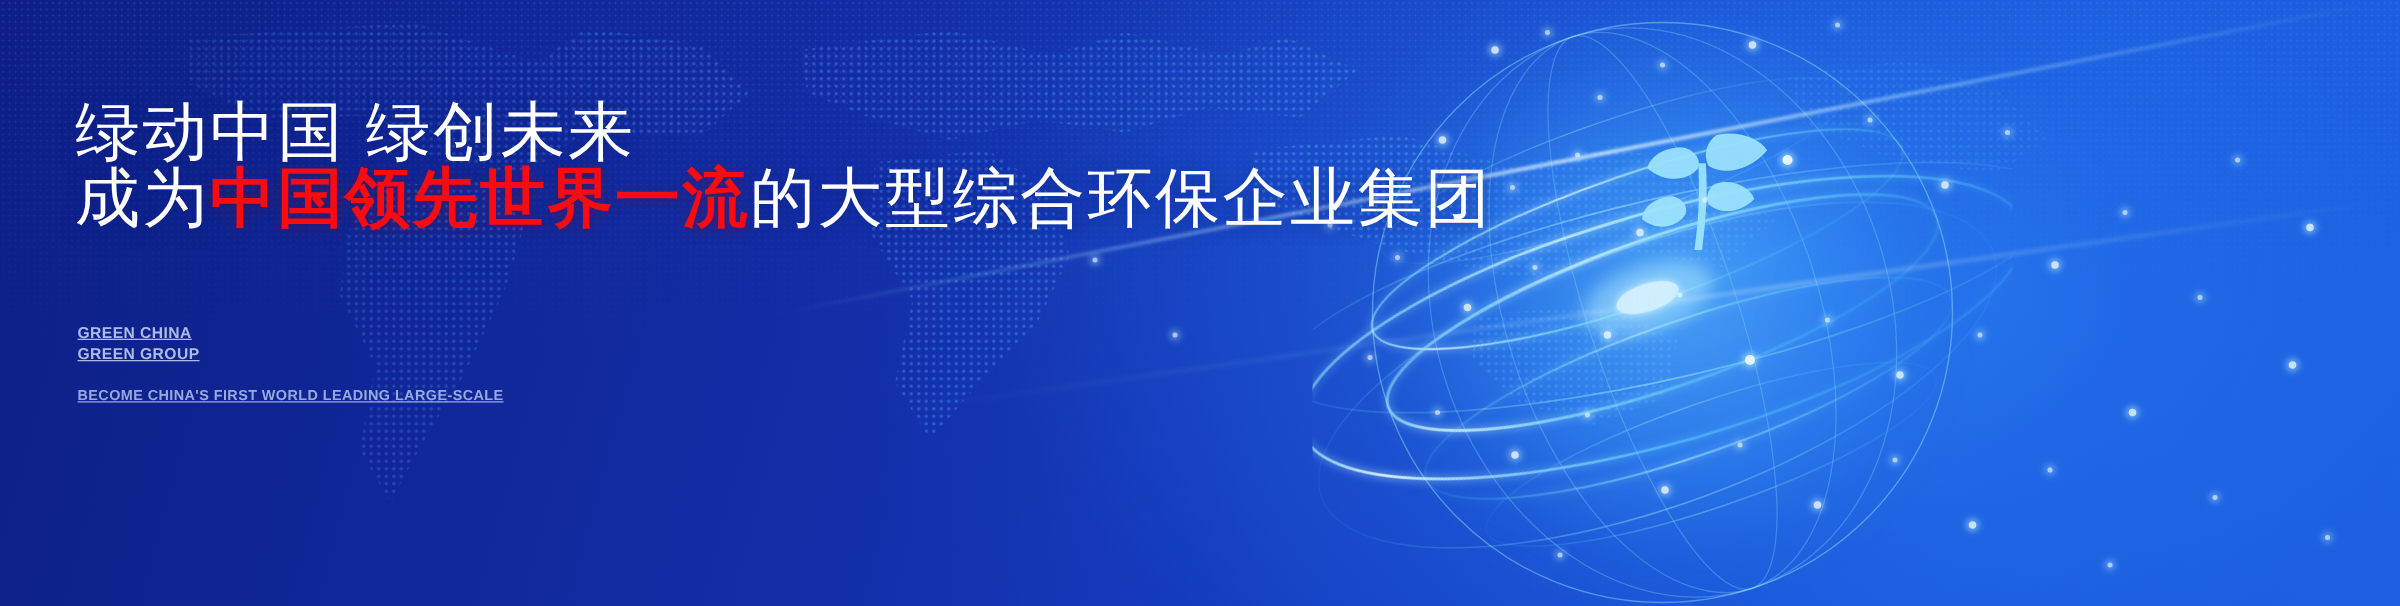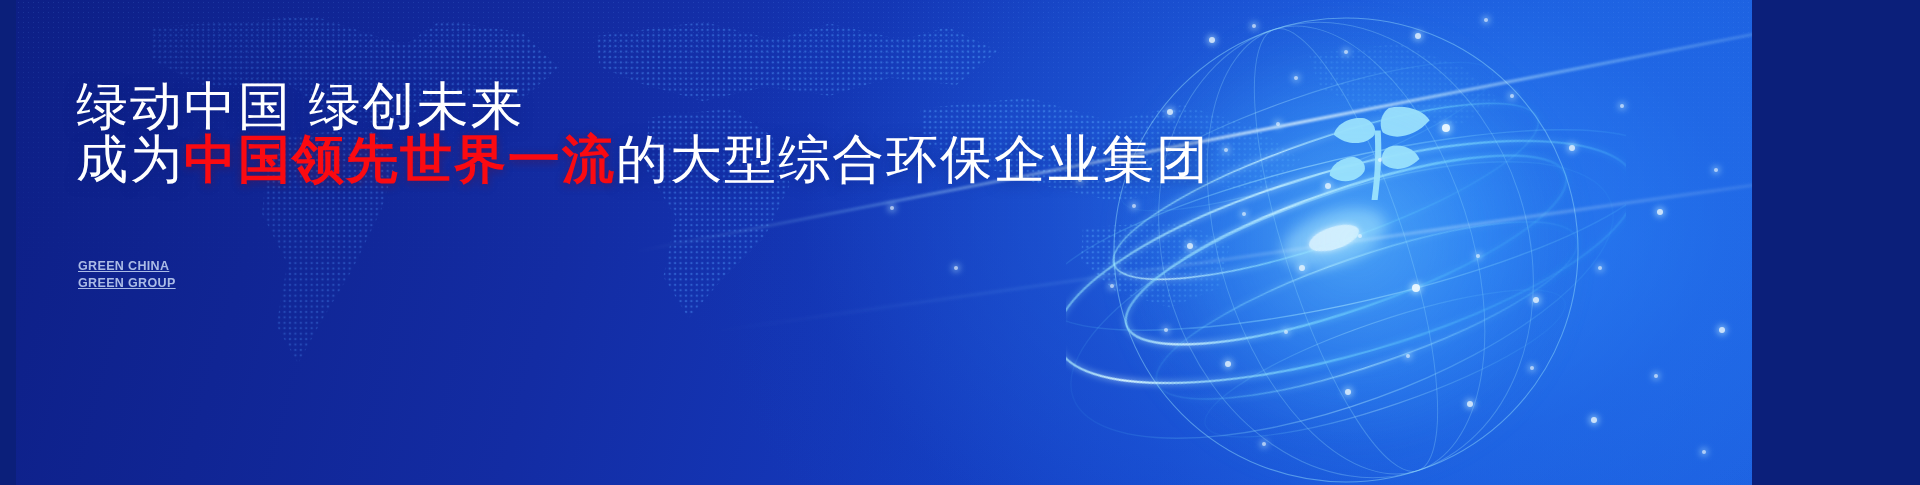--- a/index.html
+++ b/index.html
@@ -6,33 +6,32 @@
   * { margin:0; padding:0; box-sizing:border-box; }
   html, body {
     width:1920px; height:485px;
     overflow:hidden;
     background:#0b1f7a;
     font-family:"Liberation Sans", sans-serif;
   }
 
   #banner {
     position:relative;
-    width:1736px; height:485px;
+    width:1920px; height:485px;
     overflow:hidden;
     
     background:
       radial-gradient(ellipse 900px 620px at 1370px 215px,
          rgba(60,150,255,0.55) 0%, rgba(40,110,230,0.30) 38%,
          rgba(20,70,190,0.06) 65%, rgba(0,0,0,0) 80%),
       radial-gradient(ellipse 1200px 900px at 1600px 240px,
          rgba(30,120,240,0.45) 0%, rgba(20,80,200,0.18) 45%, rgba(0,0,0,0) 75%),
       linear-gradient(105deg,
          #0d1f86 0%, #102594 16%, #132ca3 33%,
          #1438ba 52%, #1546cf 68%, #1a5ae0 82%, #1f63e6 100%);
-    margin-left: 16px;
   }
 
   
   .worldmap {
     position:absolute; inset:0;
     opacity:0.55;
     mix-blend-mode:screen;
     pointer-events:none;
   }
 
@@ -327,16 +326,17 @@
     <div class="headline1">绿动中国 绿创未来</div>
 
     <div class="headline2"><span>成为</span><span class="hl">中国领先世界一流</span><span>的大型综合环保企业集团</span></div>
 
     <div class="sub-en">
       <div>GREEN CHINA</div>
       <div>GREEN GROUP</div>
     </div>
 
     <div class="tag-en">
+      <div>BECOME CHINA'S FIRST WORLD LEADING LARGE-SCALE</div>
     </div>
 
   </div>
 </div>
 
 </body></html>

